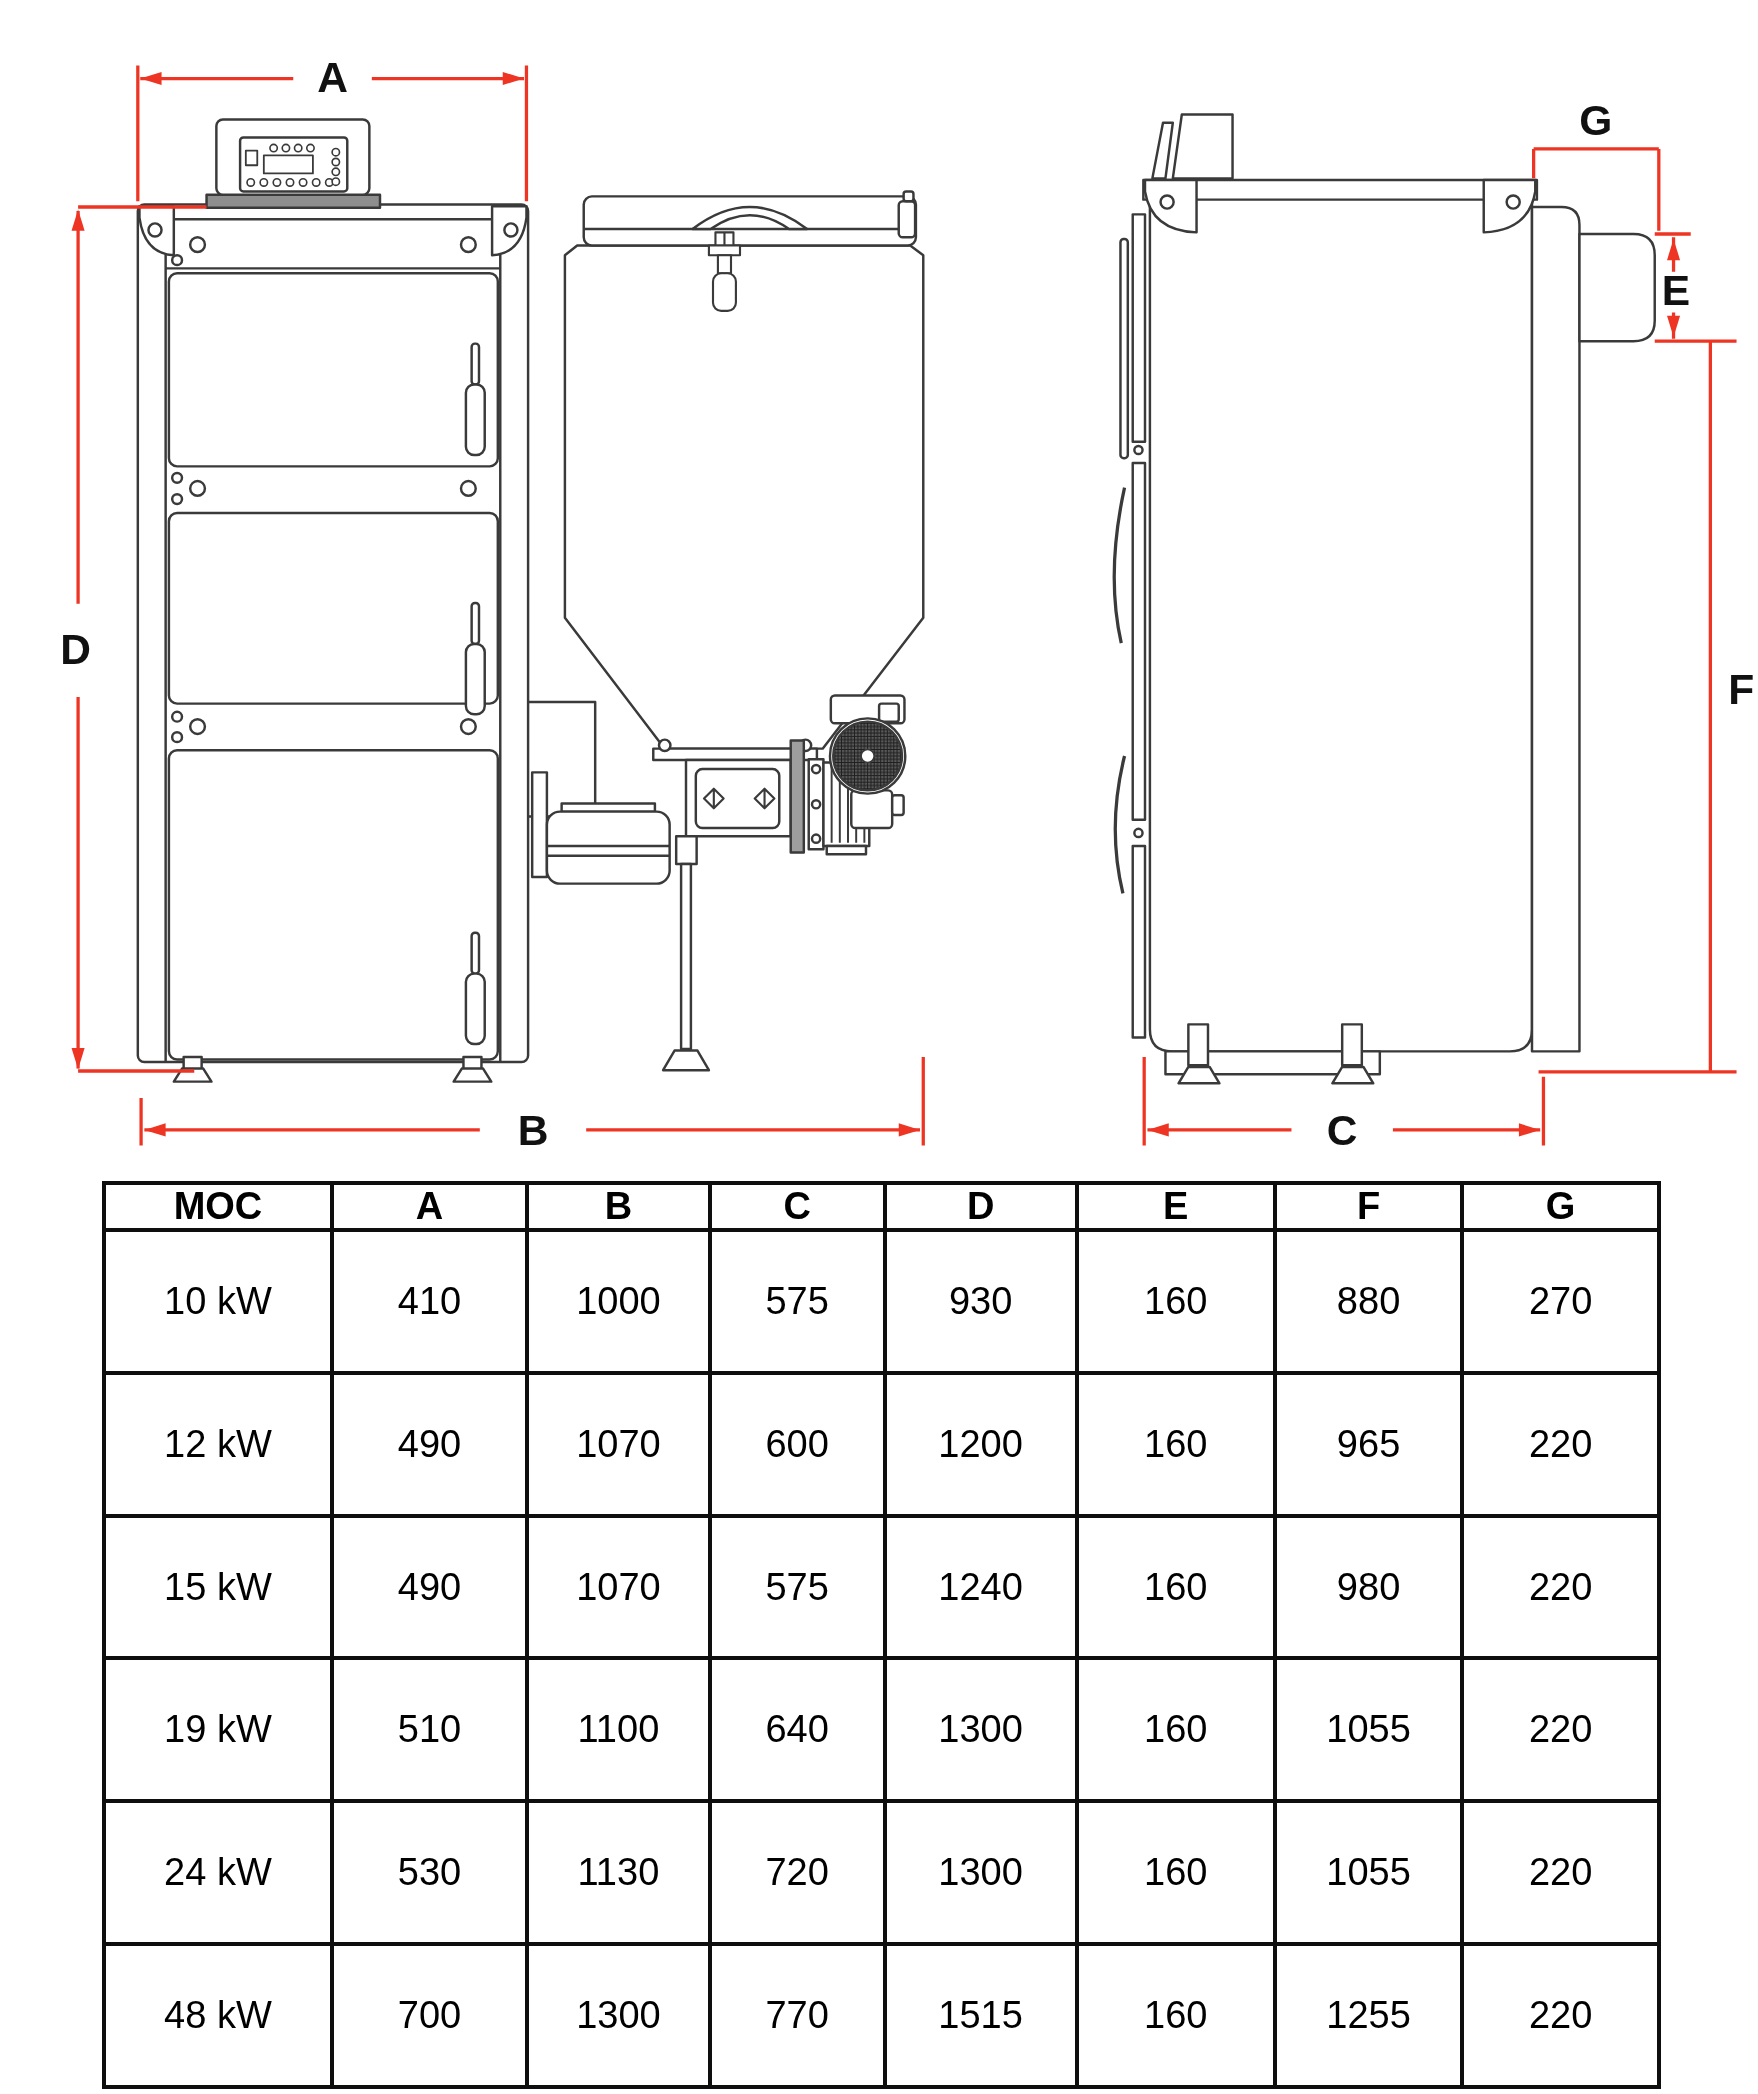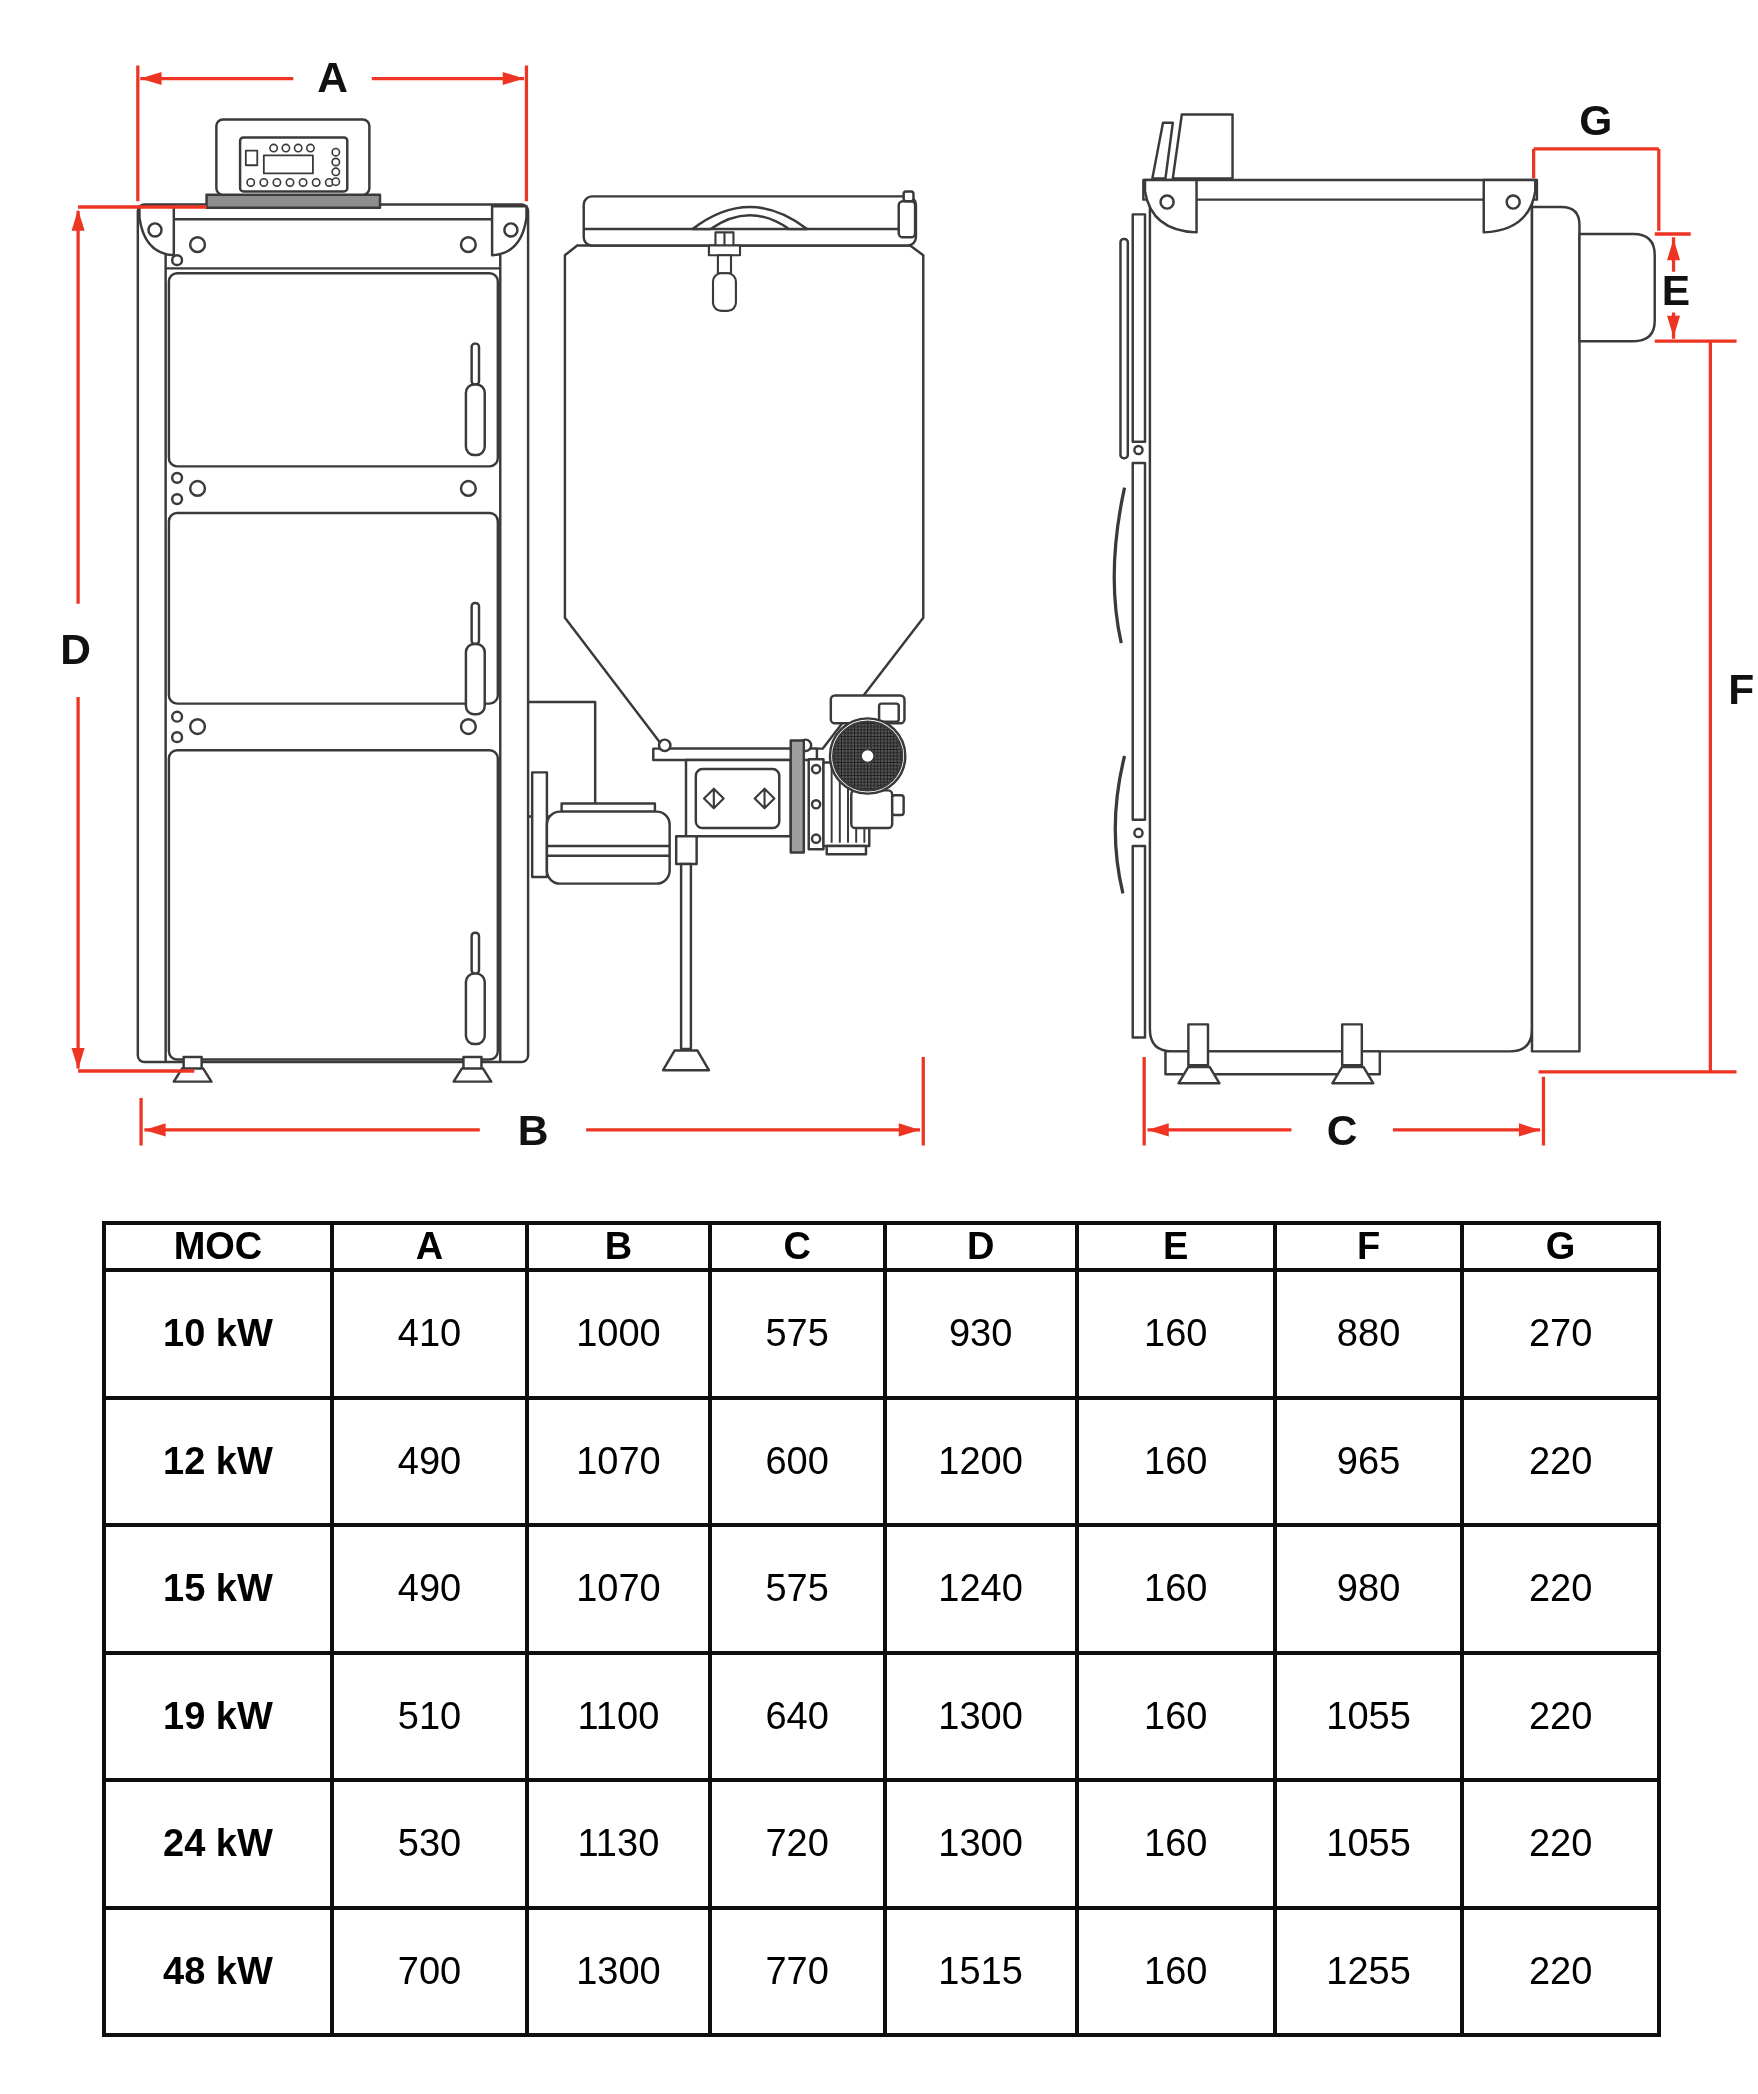--- a/index.html
+++ b/index.html
@@ -1,27 +1,27 @@
 <!DOCTYPE html>
 <html style="font-size:13px"><head>
 <meta charset="utf-8">
 <style>
   html,body{margin:0;padding:0;background:#fff;}
   body{font-family:"Liberation Sans", sans-serif;}
   .stage{position:relative;width:1759px;height:2095px;background:#fff;overflow:hidden;}
   .diagram{position:absolute;left:0;top:0;width:1759px;height:1170px;}
   .dim-label{font-family:"Liberation Sans", sans-serif;font-weight:bold;font-size:52px;fill:#111;}
-  .spec-wrap{position:absolute;left:102px;top:1181px;width:1559px;height:816px;margin-top:40px;}
+  .spec-wrap{position:absolute;left:102px;top:1181px;width:1559px;height:908px;}
   table.spec{width:100%;height:100%;border-collapse:collapse;table-layout:fixed;background:#fff;}
   table.spec th, table.spec td{
     border:4.9px solid #0e0e0e;text-align:center;vertical-align:middle;
     font-size:38px;color:#000;padding:0;
   }
   table.spec th{font-weight:bold;}
-  table.spec td.moc{font-weight:bold;}
+  table.spec td.moc{font-weight:normal;}
   col.c-moc{width:14.6%;}
   col.c-a{width:12.5%;}col.c-b{width:11.7%;}col.c-c{width:11.2%;}
   col.c-d{width:12.3%;}col.c-e{width:12.7%;}col.c-f{width:12.0%;}col.c-g{width:12.6%;}
 </style>
 </head>
 <body>
 
 <div class="stage">
 
   <svg class="diagram" viewBox="0 0 2149 1430" xmlns="http://www.w3.org/2000/svg">

